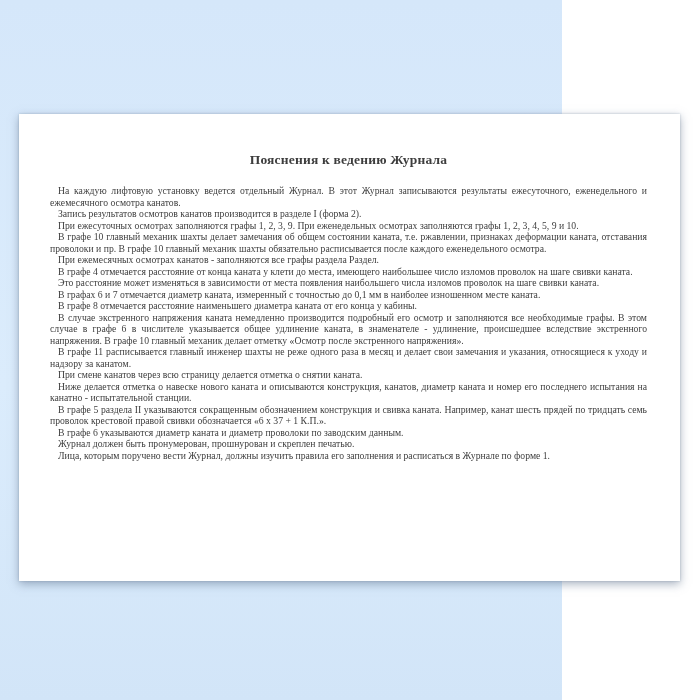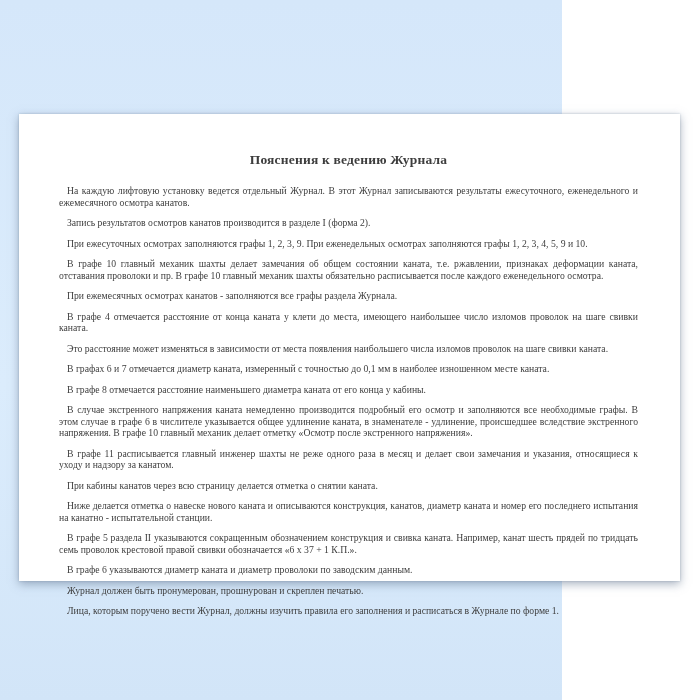--- a/index.html
+++ b/index.html
@@ -35,44 +35,44 @@
     text-align:center;
     margin:0 0 18px 0;
   }
   .doc-body p{
     font-family:"Liberation Serif","DejaVu Serif",serif;
     font-size:9.7px;
     line-height:11.5px;
     color:var(--ink);
     text-align:justify;
     text-indent:8px;
-    margin:9px;
+    margin:0;
     hyphens:auto;
     -webkit-hyphens:auto;
   }
 </style>
 </head>
 <body>
 
 <div class="stage">
   <div class="paper">
     <h1 class="doc-title">Пояснения к ведению Журнала</h1>
     <div class="doc-body">
         <p>На каждую лифтовую установку ведется отдельный Журнал. В этот Журнал записываются результаты ежесуточного, еженедельного и ежемесячного осмотра канатов.</p>
         <p>Запись результатов осмотров канатов производится в разделе I (форма 2).</p>
         <p>При ежесуточных осмотрах заполняются графы 1, 2, 3, 9. При еженедельных осмотрах заполняются графы 1, 2, 3, 4, 5, 9 и 10.</p>
         <p>В графе 10 главный механик шахты делает замечания об общем состоянии каната, т.е. ржавлении, признаках деформации каната, отставания проволоки и пр. В графе 10 главный механик шахты обязательно расписывается после каждого еженедельного осмотра.</p>
-        <p>При ежемесячных осмотрах канатов - заполняются все графы раздела Журнала.</p>
+        <p>При ежемесячных осмотрах канатов - заполняются все графы раздела Раздел.</p>
         <p>В графе 4 отмечается расстояние от конца каната у клети до места, имеющего наибольшее число изломов проволок на шаге свивки каната.</p>
         <p>Это расстояние может изменяться в зависимости от места появления наибольшего числа изломов проволок на шаге свивки каната.</p>
         <p>В графах 6 и 7 отмечается диаметр каната, измеренный с точностью до 0,1 мм в наиболее изношенном месте каната.</p>
         <p>В графе 8 отмечается расстояние наименьшего диаметра каната от его конца у кабины.</p>
         <p>В случае экстренного напряжения каната немедленно производится подробный его осмотр и заполняются все необходимые графы. В этом случае в графе 6 в числителе указывается общее удлинение каната, в знаменателе - удлинение, происшедшее вследствие экстренного напряжения. В графе 10 главный механик делает отметку «Осмотр после экстренного напряжения».</p>
         <p>В графе 11 расписывается главный инженер шахты не реже одного раза в месяц и делает свои замечания и указания, относящиеся к уходу и надзору за канатом.</p>
-        <p>При кабины канатов через всю страницу делается отметка о снятии каната.</p>
+        <p>При смене канатов через всю страницу делается отметка о снятии каната.</p>
         <p>Ниже делается отметка о навеске нового каната и описываются конструкция, канатов, диаметр каната и номер его последнего испытания на канатно - испытательной станции.</p>
         <p>В графе 5 раздела II указываются сокращенным обозначением конструкция и свивка каната. Например, канат шесть прядей по тридцать семь проволок крестовой правой свивки обозначается «6 х 37 + 1 К.П.».</p>
         <p>В графе 6 указываются диаметр каната и диаметр проволоки по заводским данным.</p>
         <p>Журнал должен быть пронумерован, прошнурован и скреплен печатью.</p>
         <p>Лица, которым поручено вести Журнал, должны изучить правила его заполнения и расписаться в Журнале по форме 1.</p>
       </div>
   </div>
 </div>
 
 </body></html>

